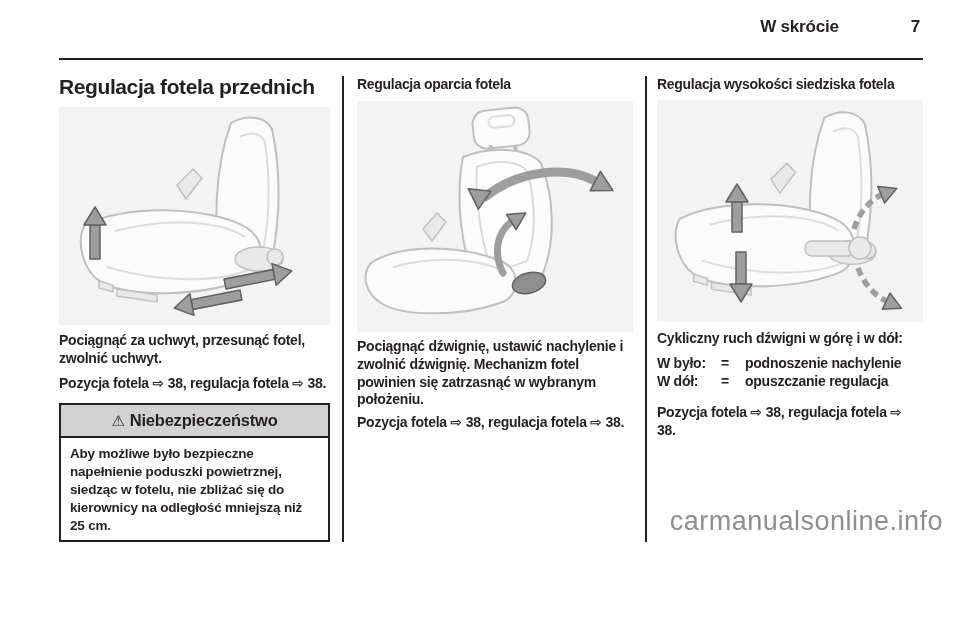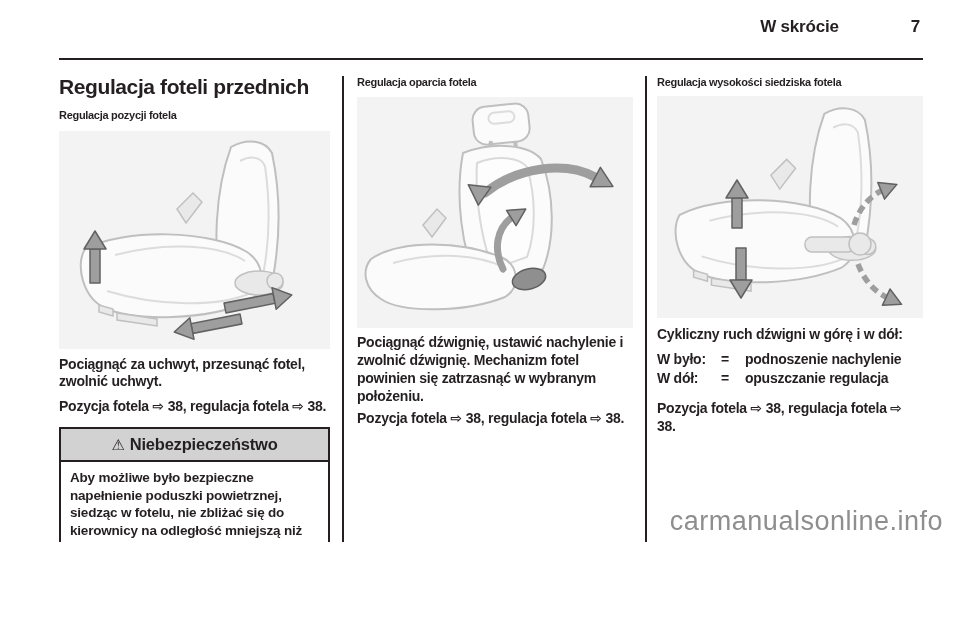--- a/index.html
+++ b/index.html
@@ -29,21 +29,21 @@
   .d1{left:342px;}
   .d2{left:645px;}
 
   
   .col{position:absolute;top:75px;}
   .col1{left:59px;width:271px;}
   .col2{left:357px;width:276px;}
   .col3{left:657px;width:266px;}
 
   h1{font-size:21px;margin:0;line-height:1.15;letter-spacing:-0.4px;}
-  h2{font-size:11px;margin:10px 0 0;line-height:1.22;letter-spacing:-0.3px;}
+  h2{font-size:14px;margin:10px 0 0;line-height:1.22;letter-spacing:-0.3px;}
   .col2 h2,.col3 h2{margin-top:1px;}
 
   figure.illus{margin:8px 0 0;background:var(--image_bg);line-height:0;}
   .col3 figure.illus{margin-top:7px;}
   figure.illus svg{display:block;}
 
   p{font-size:14px;line-height:1.27;margin:7px 0 0;letter-spacing:-0.25px;}
   .col2 p.instruction{margin-top:6px;}
   .col2 p.reference{margin-top:5px;}
   .col3 p.instruction{margin-top:8px;}
@@ -86,22 +86,21 @@
 
   <header class="page-header">
     <span class="section">W skrócie</span>
     <span class="pagenum">7</span>
   </header>
   <div class="rule"></div>
   <div class="divider d1"></div>
   <div class="divider d2"></div>
 
   <section class="col col1">
-    <h1>Regulacja foteli przednich</h1>
-    <h2>Regulacja pozycji fotela</h2>
+    <h1>Regulacja fotela przednich</h1>
 
     <figure class="illus">
       <svg width="271" height="218" viewBox="0 0 271 218">
         <defs>
           <g id="seat-side">
             <path class="part" d="M118,78 L134,62 L143,71 L127,92 Z"></path>
             <path class="seat" d="M172,16 C188,7 206,9 213,22 C221,60 222,106 213,152 L164,172 C153,118 156,60 172,16 Z"></path>
             <path class="detail" d="M181,30 C192,24 202,26 206,35 C211,70 211,108 204,144"></path>
             <path class="seat" d="M26,118 C66,97 152,99 188,121 C206,133 208,159 190,171 C148,189 76,191 46,177 C24,167 16,134 26,118 Z"></path>
             <path class="detail" d="M56,124 C108,110 162,114 186,130"></path>

